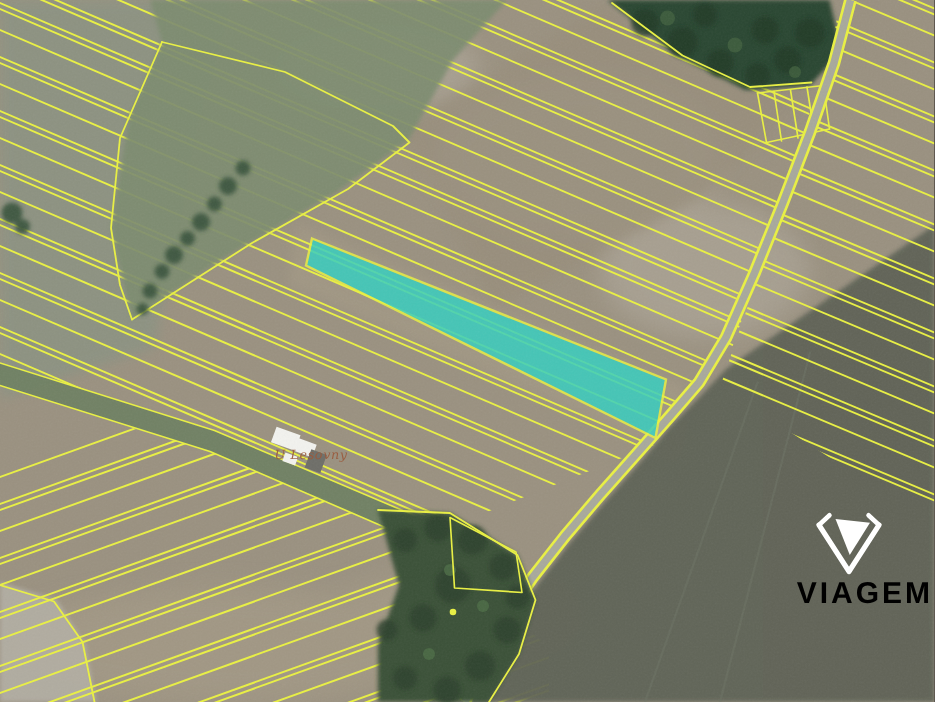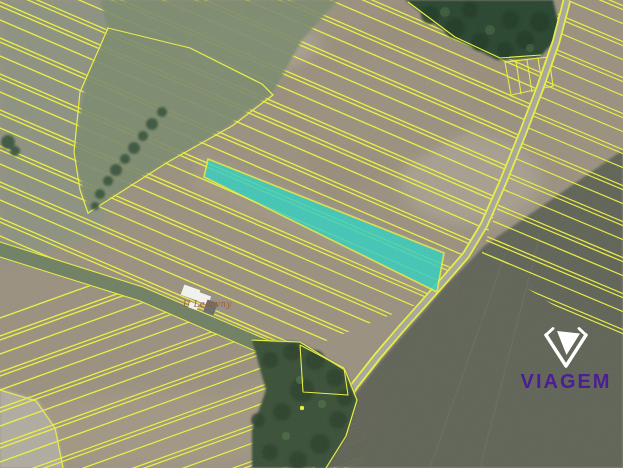--- a/index.html
+++ b/index.html
@@ -2,21 +2,21 @@
 <html><head>
 <meta charset="utf-8">
 <style>
   html,body{margin:0;padding:0;background:#222;}
   .stage{position:relative;width:623px;height:468px;overflow:hidden;background:#9a9180;
          font-family:"Liberation Sans",sans-serif;}
   .stage svg.mapsvg{position:absolute;left:0;top:0;}
   .map-label{position:absolute;left:183px;top:254px;font-family:"DejaVu Serif",serif;
              font-style:italic;font-size:8.5px;letter-spacing:.4px;color:#9a5a3c;opacity:.9;
              white-space:nowrap;margin-top:45px;}
-  .logo{position:absolute;left:510px;top:325px;width:112px;text-align:center;color:#4c1d95;}
+  .logo{position:absolute;left:510px;top:340px;width:112px;text-align:right;color:#000000;}
   .logo .gem{display:block;margin:0 auto 2px auto;}
   .logo .wordmark{font-family:"Liberation Sans",sans-serif;font-weight:bold;font-size:20px;
                   letter-spacing:2px;line-height:1;}
 </style>
 </head>
 <body>
 
 <div class="stage">
   <svg id="map" class="mapsvg" width="623" height="468" viewBox="0 0 623 468">
     <defs>

